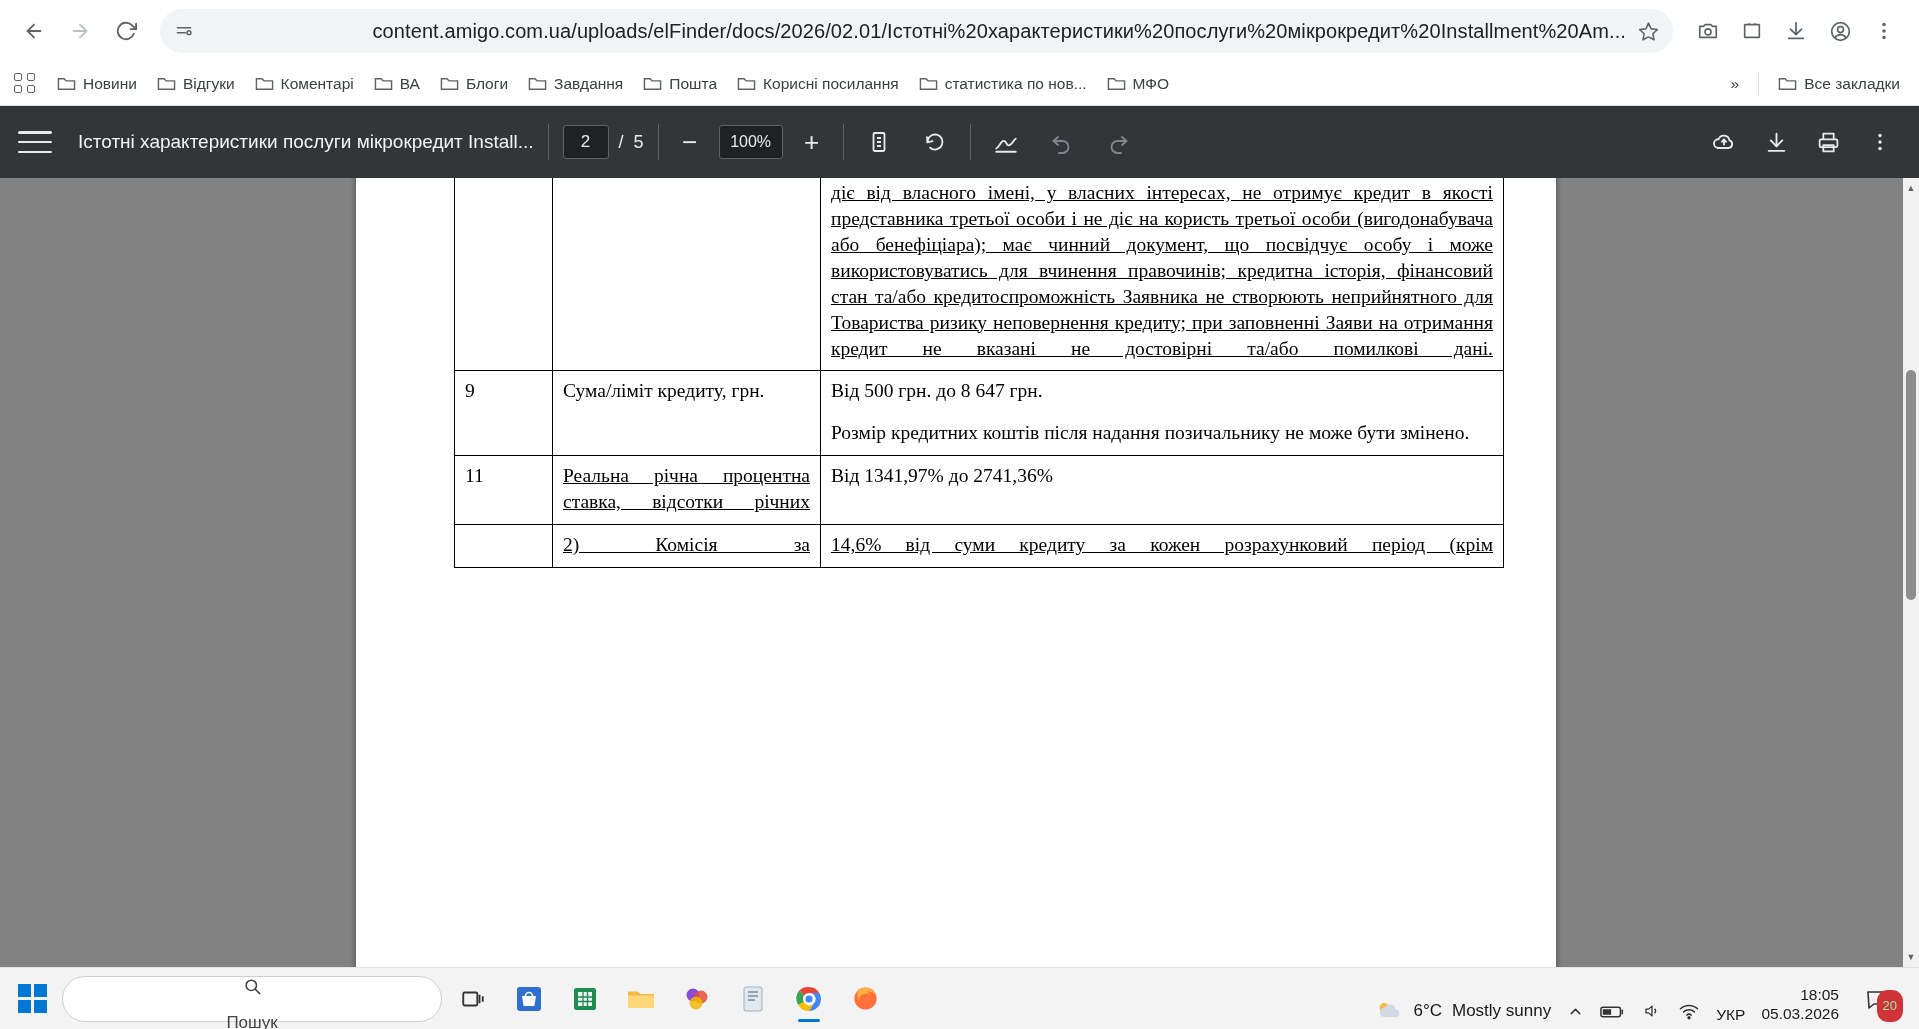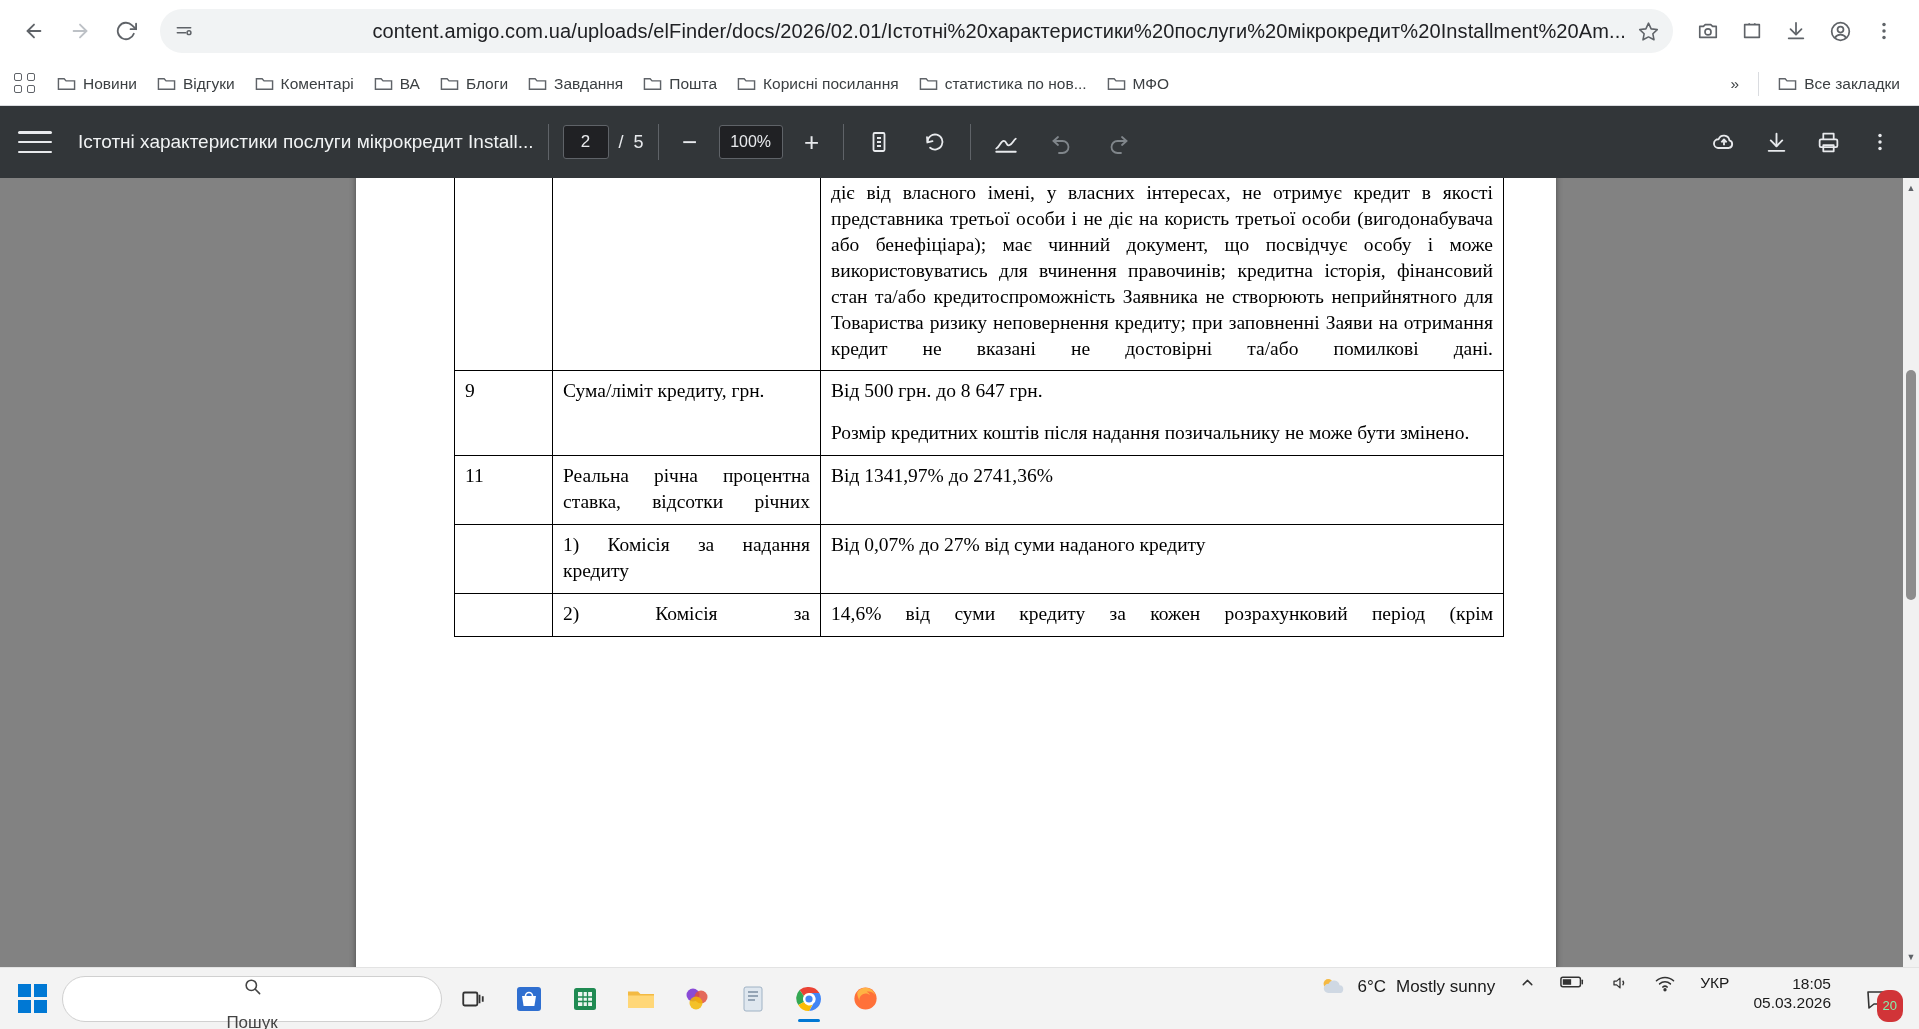--- a/index.html
+++ b/index.html
@@ -87,21 +87,21 @@
   }
   .doc-inner { padding: 0 100px 0 98px; }
   table.doc {
     width: 1050px; border-collapse: collapse; margin-top: 0;
     font-family: "Liberation Serif", serif; font-size: 19.5px; color: #000;
   }
   table.doc td { border: 1.6px solid #000; padding: 7px 10px 9px 10px; vertical-align: top; line-height: 1.33; }
   td.c1 { width: 98px; }
   td.c2 { width: 268px; }
   td.c3 { }
-  .just { text-align: justify; text-align-last: justify; }
+  .just { text-align: justify; text-align-last: justify; text-decoration: underline; }
   .just-l { text-align: justify; }
   .p2 { margin: 0 0 16px 0; }
   .p-last { margin: 0; }
 
   
   .vscroll { position:absolute; top:0; right:0; width: 16px; height: 100%; background:#f1f1f1; }
   .vscroll .thumb { position:absolute; left:3px; width:10px; border-radius:5px; background:#8d8d8d; }
   .vscroll .arrow { position:absolute; left:0; width:16px; height:16px; display:flex; align-items:center; justify-content:center; color:#5f6368; font-size:9px; }
 
   
@@ -114,21 +114,21 @@
   .winlogo i { display:block; width: 13px; height: 13px; background: #0078d4; }
   .searchbox {
     width: 380px; height: 46px; background: #ffffff; border: 1px solid #d0d0d0; border-radius: 24px;
     display: flex; align-items: center; gap: 12px; padding: 0 18px; color: #444; font-size: 17px; flex-direction: column;
   }
   .tb-ico { width: 50px; height: 50px; display: flex; align-items: center; justify-content: center; cursor: pointer; border-radius: 6px; position: relative; }
   .tb-ico.active::after {
     content:""; position:absolute; bottom:2px; left:50%; transform:translateX(-50%);
     width: 22px; height: 3px; border-radius: 2px; background:#0078d4;
   }
-  .tray { margin-left: auto; display: flex; align-items: flex-start; gap: 24px; padding-right: 10px; color:#1a1a1a; font-size: 15.5px; }
+  .tray { margin-left: auto; display: flex; align-items: flex-end; gap: 16px; padding-right: 10px; color:#1a1a1a; font-size: 15.5px; }
   .weather { display:flex; align-items:center; gap:10px; font-size:17px; color:#1a1a1a; }
   .clock { text-align: right; line-height: 1.25; font-size: 15.5px; }
   .badge-count {
     min-width: 26px; height: 32px; border-radius: 11px; background: #d13438; color: #86efac; font-size: 13px;
     display:flex; align-items:center; justify-content:center; padding: 0 6px; position:absolute; right: -2px; bottom: 2px;
   }
 </style>
 </head>
 <body>
 
@@ -422,25 +422,20 @@
               <p class="p-last just-l">Розмір кредитних коштів після надання позичальнику не може бути змінено.</p>
             </td>
           </tr>
           <tr>
             <td class="c1">11</td>
             <td class="c2 just">Реальна річна процентна ставка, відсотки річних</td>
             <td class="c3">Від 1341,97% до 2741,36%</td>
           </tr>
           <tr>
             <td class="c1"></td>
-            <td class="c2 just">1) Комісія за надання кредиту</td>
-            <td class="c3">Від 0,07% до 27%  від суми наданого кредиту</td>
-          </tr>
-          <tr>
-            <td class="c1"></td>
             <td class="c2 just">2) Комісія за</td>
             <td class="c3 just">14,6% від суми кредиту за кожен розрахунковий період (крім</td>
           </tr>
         </tbody>
           </table>
       </div>
     </div>
 
     <div class="vscroll">
       <div class="arrow" style="top:2px">▲</div>

